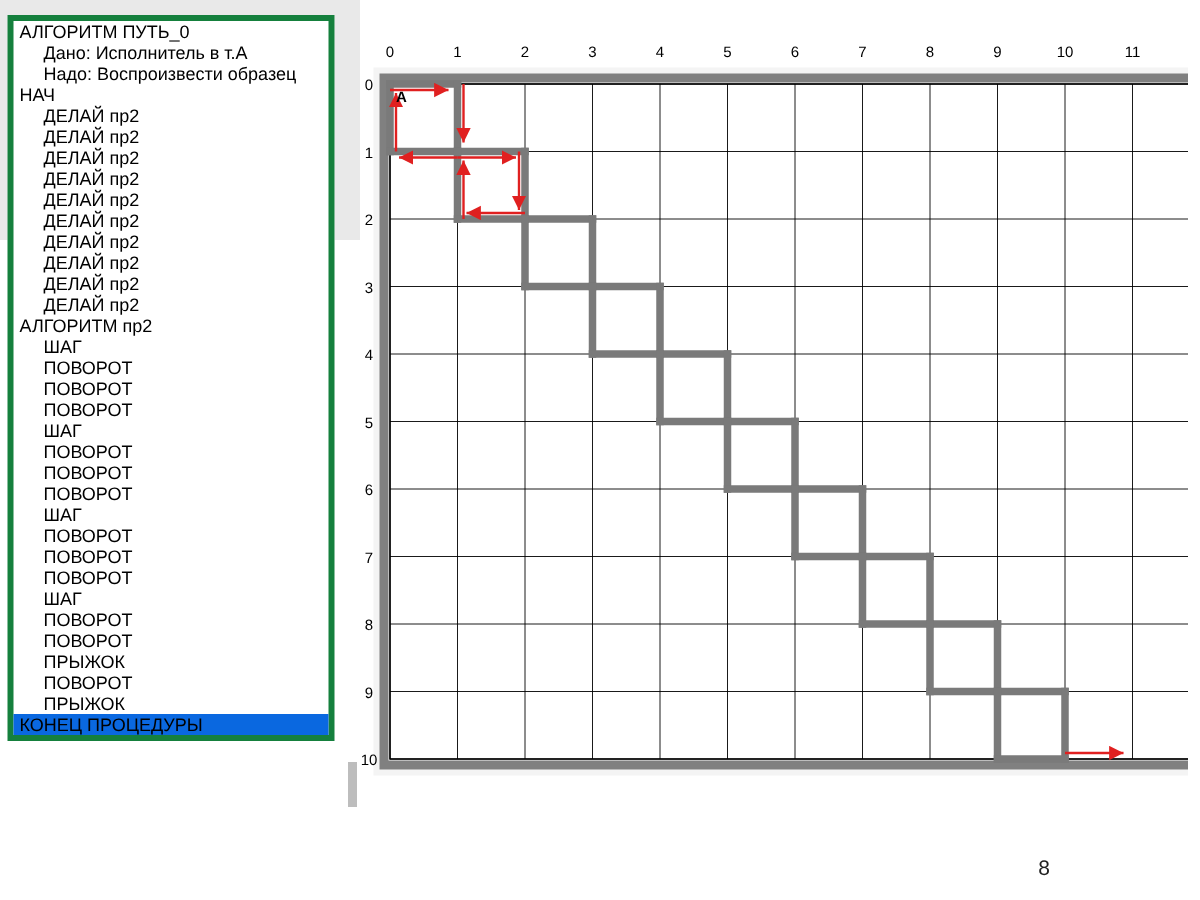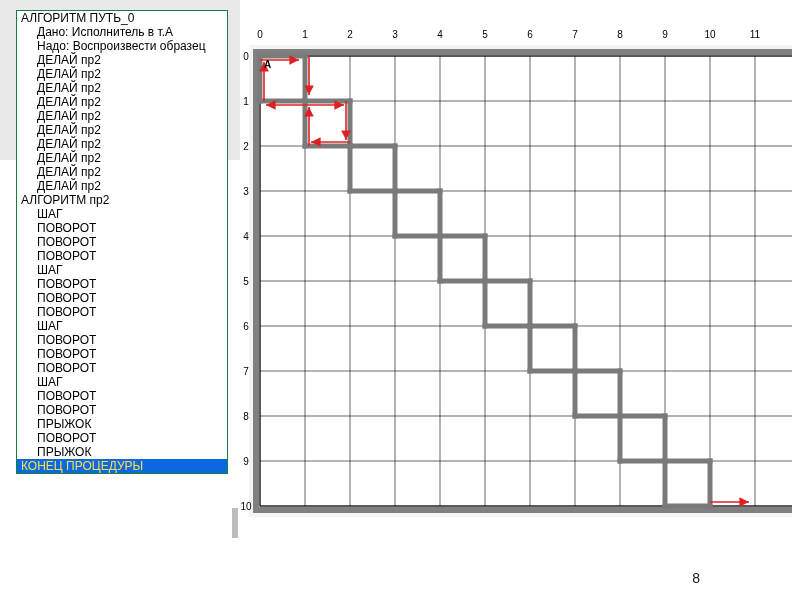--- a/index.html
+++ b/index.html
@@ -15,37 +15,37 @@
   }
   .bg-shade {
     position: absolute;
     left: 0; top: 0;
     width: 240px; height: 160px;
     background: #e9e9e9;
     z-index: 0;
   }
   .code-panel {
     position: absolute;
-    left: 16px;
+    left: 5px;
     top: 10px;
     width: 210px;
     background: #fff;
-    border: 1px solid #15803d;
+    border: 4px solid #15803d;
     z-index: 2;
     line-height: 14px;
   }
   .code-line {
     white-space: pre;
     padding: 0 4px;
   }
   .i0 { padding-left: 4px; }
   .i1 { padding-left: 20px; }
   .selected {
     background: #0a68e0;
-    color: #fde047;
+    color: #000000;
   }
   .canvas-wrap {
     position: absolute;
     left: 232px;
     top: 16px;
     width: 560px;
     height: 560px;
     z-index: 1;
   }
   .page-num {
@@ -60,20 +60,21 @@
 </head>
 <body>
 
 <div class="bg-shade"></div>
 
 <div class="code-panel">
   <div id="code-listing">
       <div class="code-line i0">АЛГОРИТМ ПУТЬ_0</div>
       <div class="code-line i1">Дано: Исполнитель в т.А</div>
       <div class="code-line i1">Надо: Воспроизвести образец</div>
+      <div class="code-line i0">НАЧ</div>
       <div class="code-line i1">ДЕЛАЙ пр2</div>
       <div class="code-line i1">ДЕЛАЙ пр2</div>
       <div class="code-line i1">ДЕЛАЙ пр2</div>
       <div class="code-line i1">ДЕЛАЙ пр2</div>
       <div class="code-line i1">ДЕЛАЙ пр2</div>
       <div class="code-line i1">ДЕЛАЙ пр2</div>
       <div class="code-line i1">ДЕЛАЙ пр2</div>
       <div class="code-line i1">ДЕЛАЙ пр2</div>
       <div class="code-line i1">ДЕЛАЙ пр2</div>
       <div class="code-line i1">ДЕЛАЙ пр2</div>

